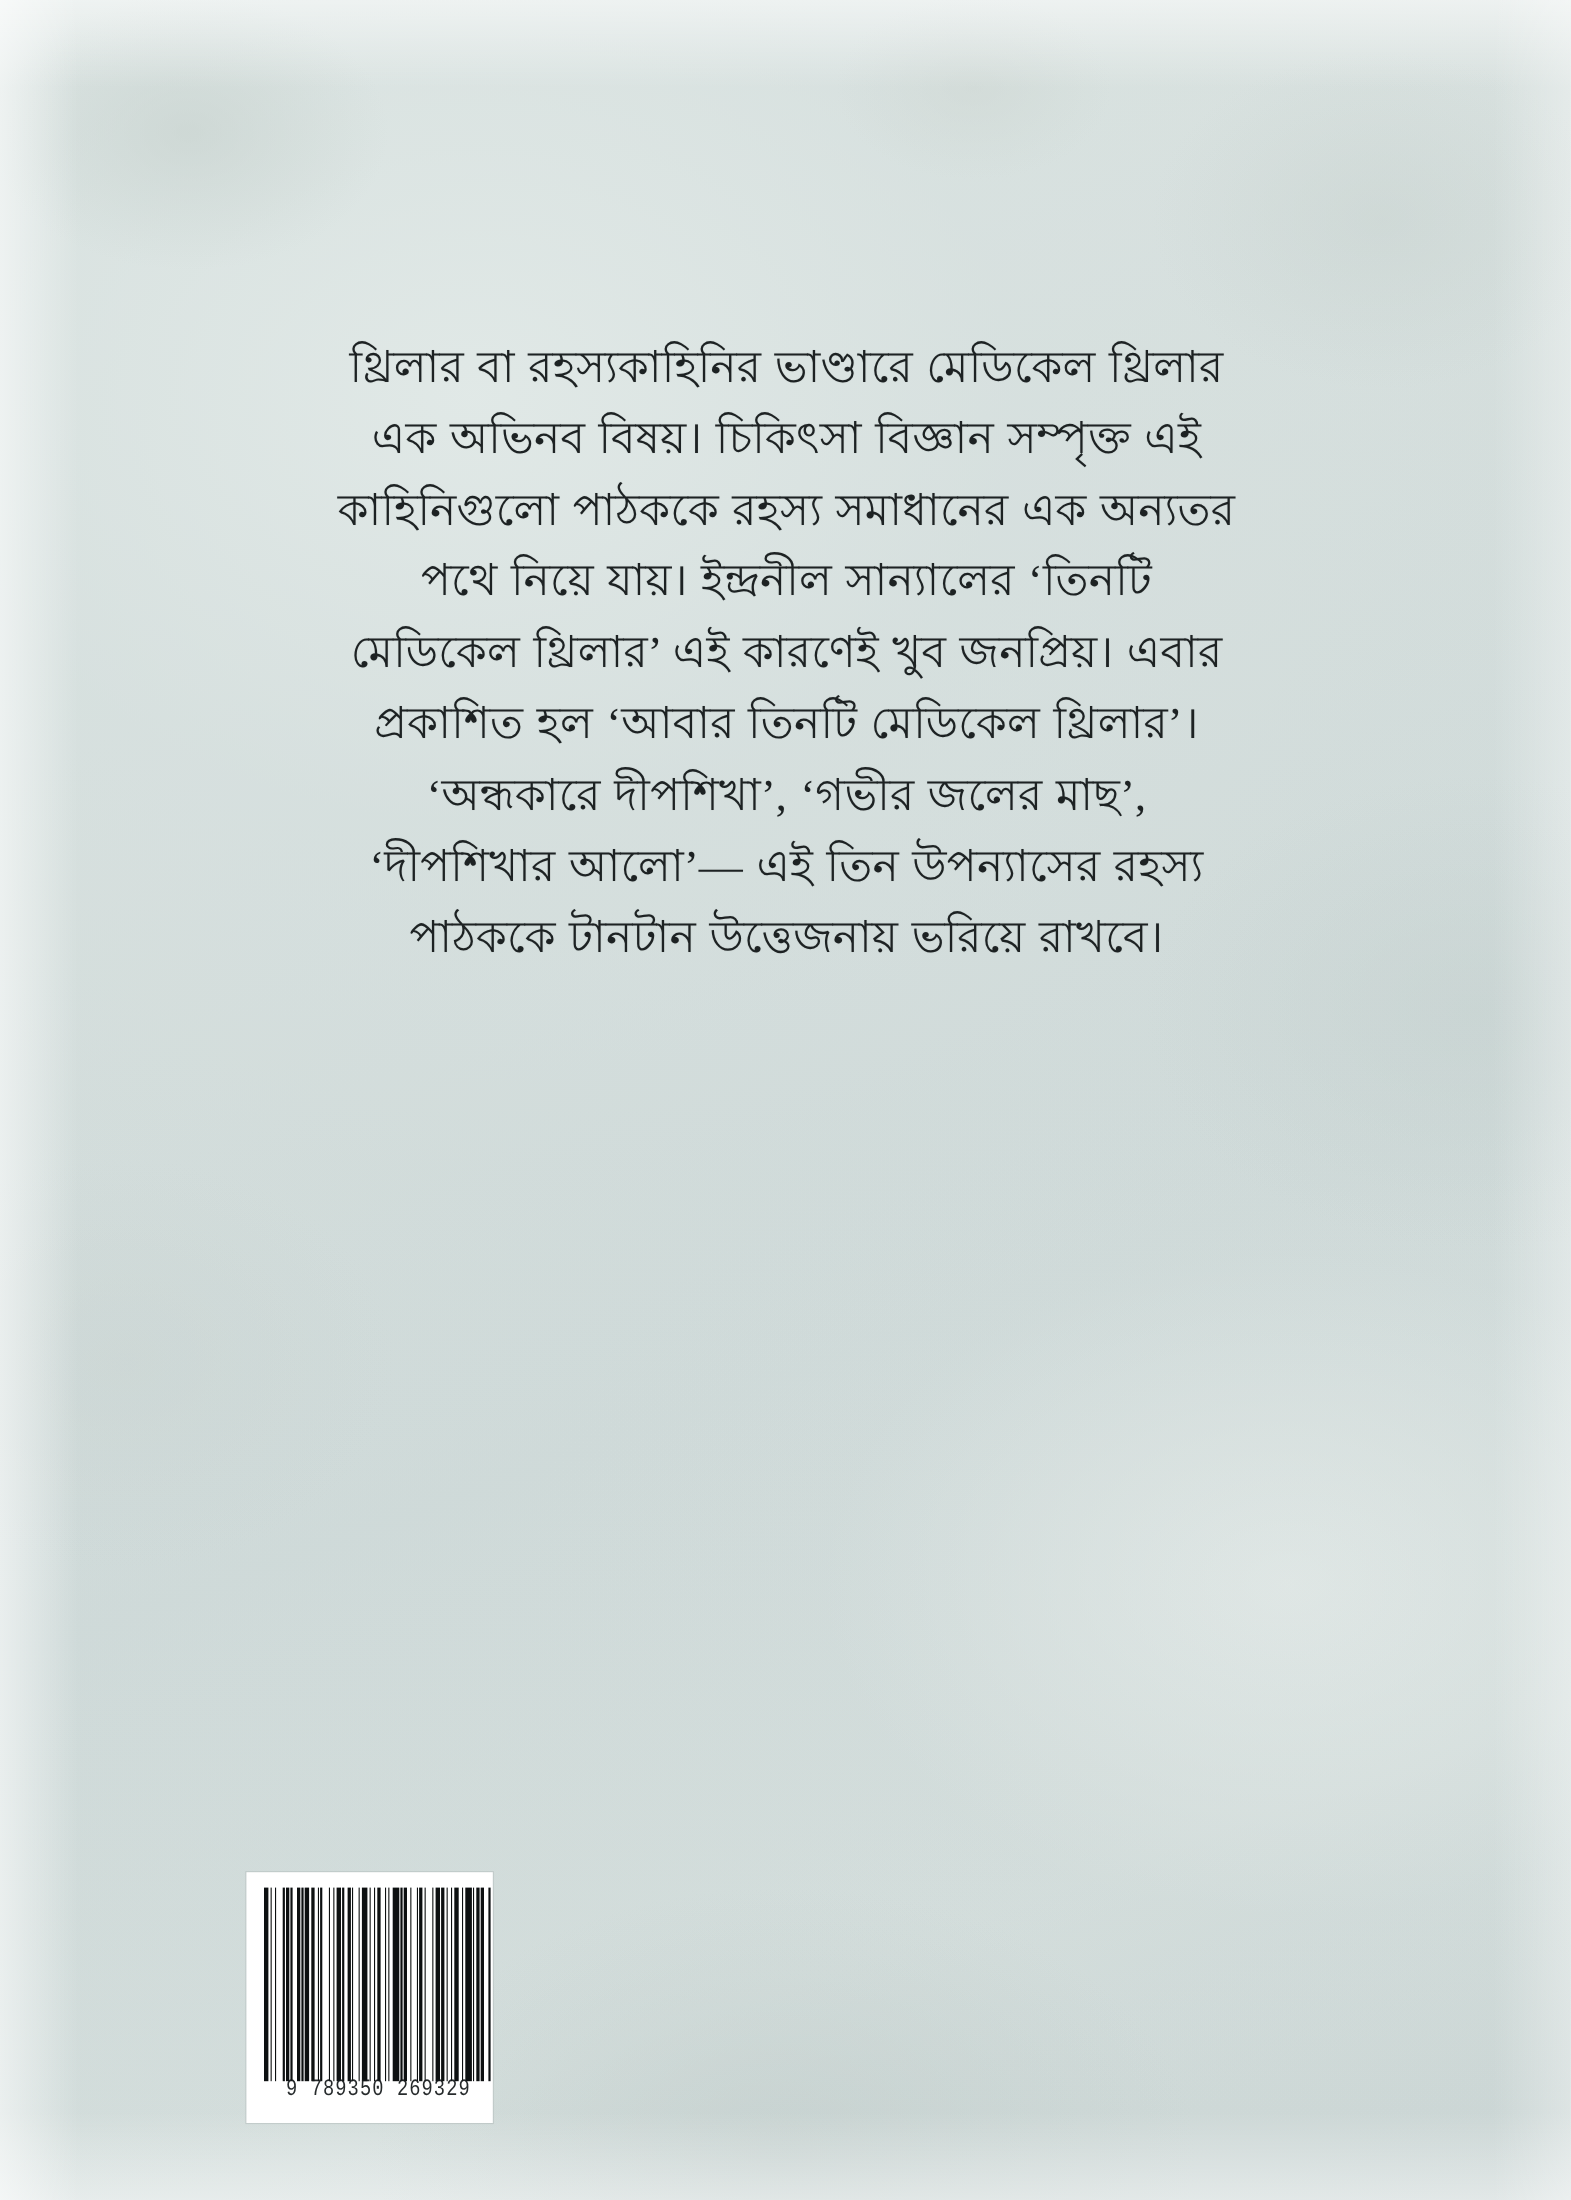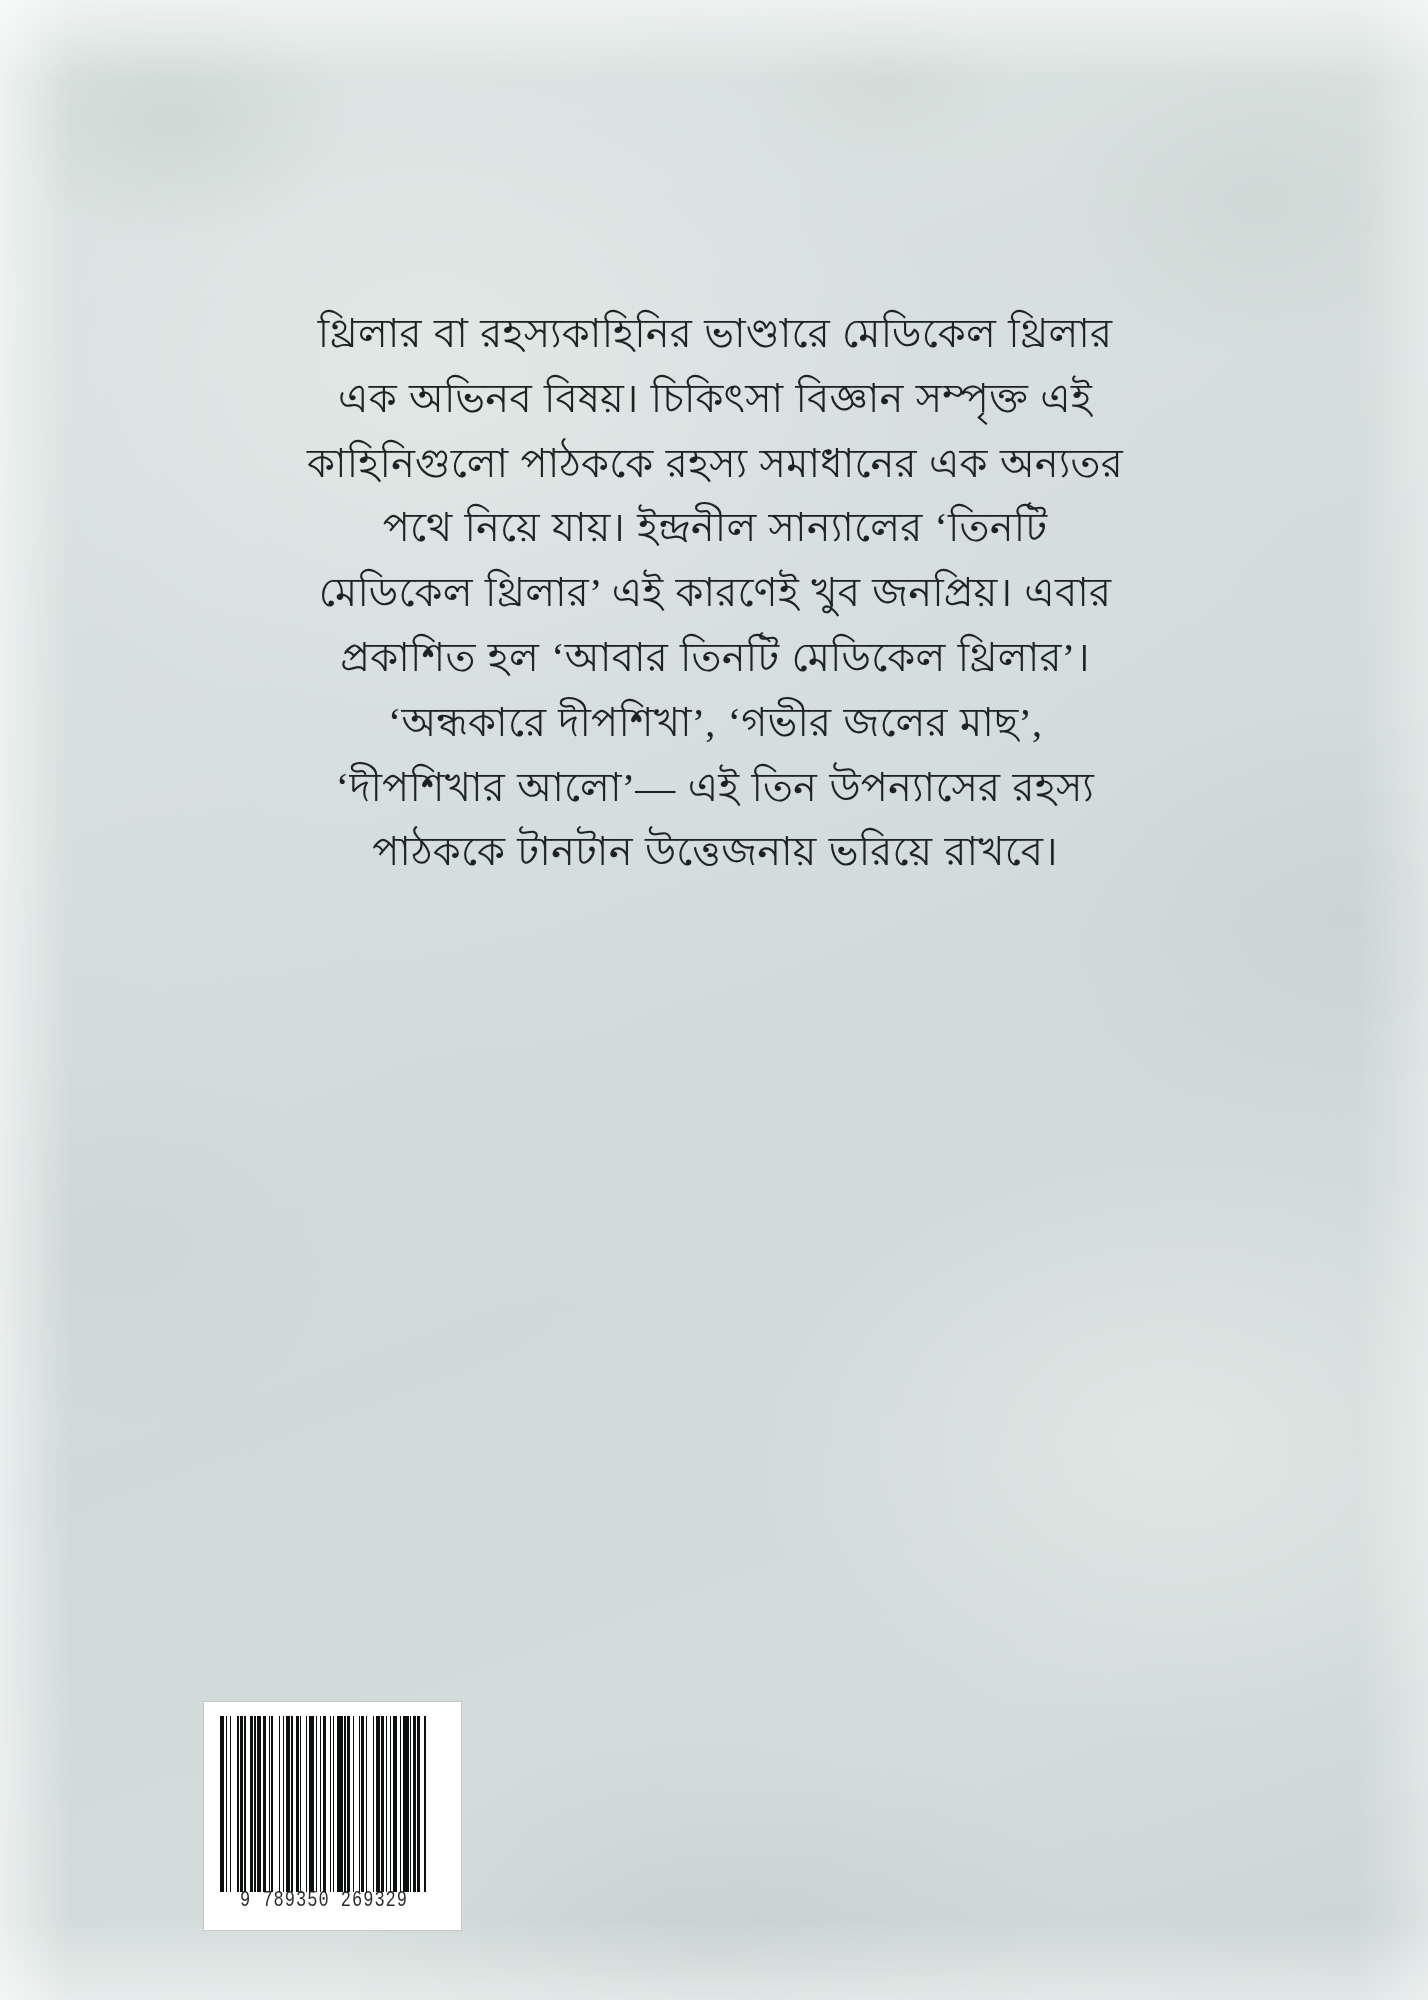--- a/index.html
+++ b/index.html
@@ -60,23 +60,23 @@
     line-height: 1.62;
     color: #1d2223;
     letter-spacing: 0.2px;
     word-spacing: 2px;
     text-shadow: 0 0 1px rgba(40,45,46,0.18);
   }
 
   
   .barcode-box {
     position: absolute;
-    left: 204px;
+    left: 224px;
     top: 1702px;
-    width: 257px;
+    width: 224px;
     height: 228px;
     background: #ffffff;
     box-shadow: 0 0 0 1px rgba(160,170,170,0.35);
   }
   .barcode-bars {
     position: absolute;
     left: 16px;
     top: 14px;
     width: 208px;
     height: 176px;

